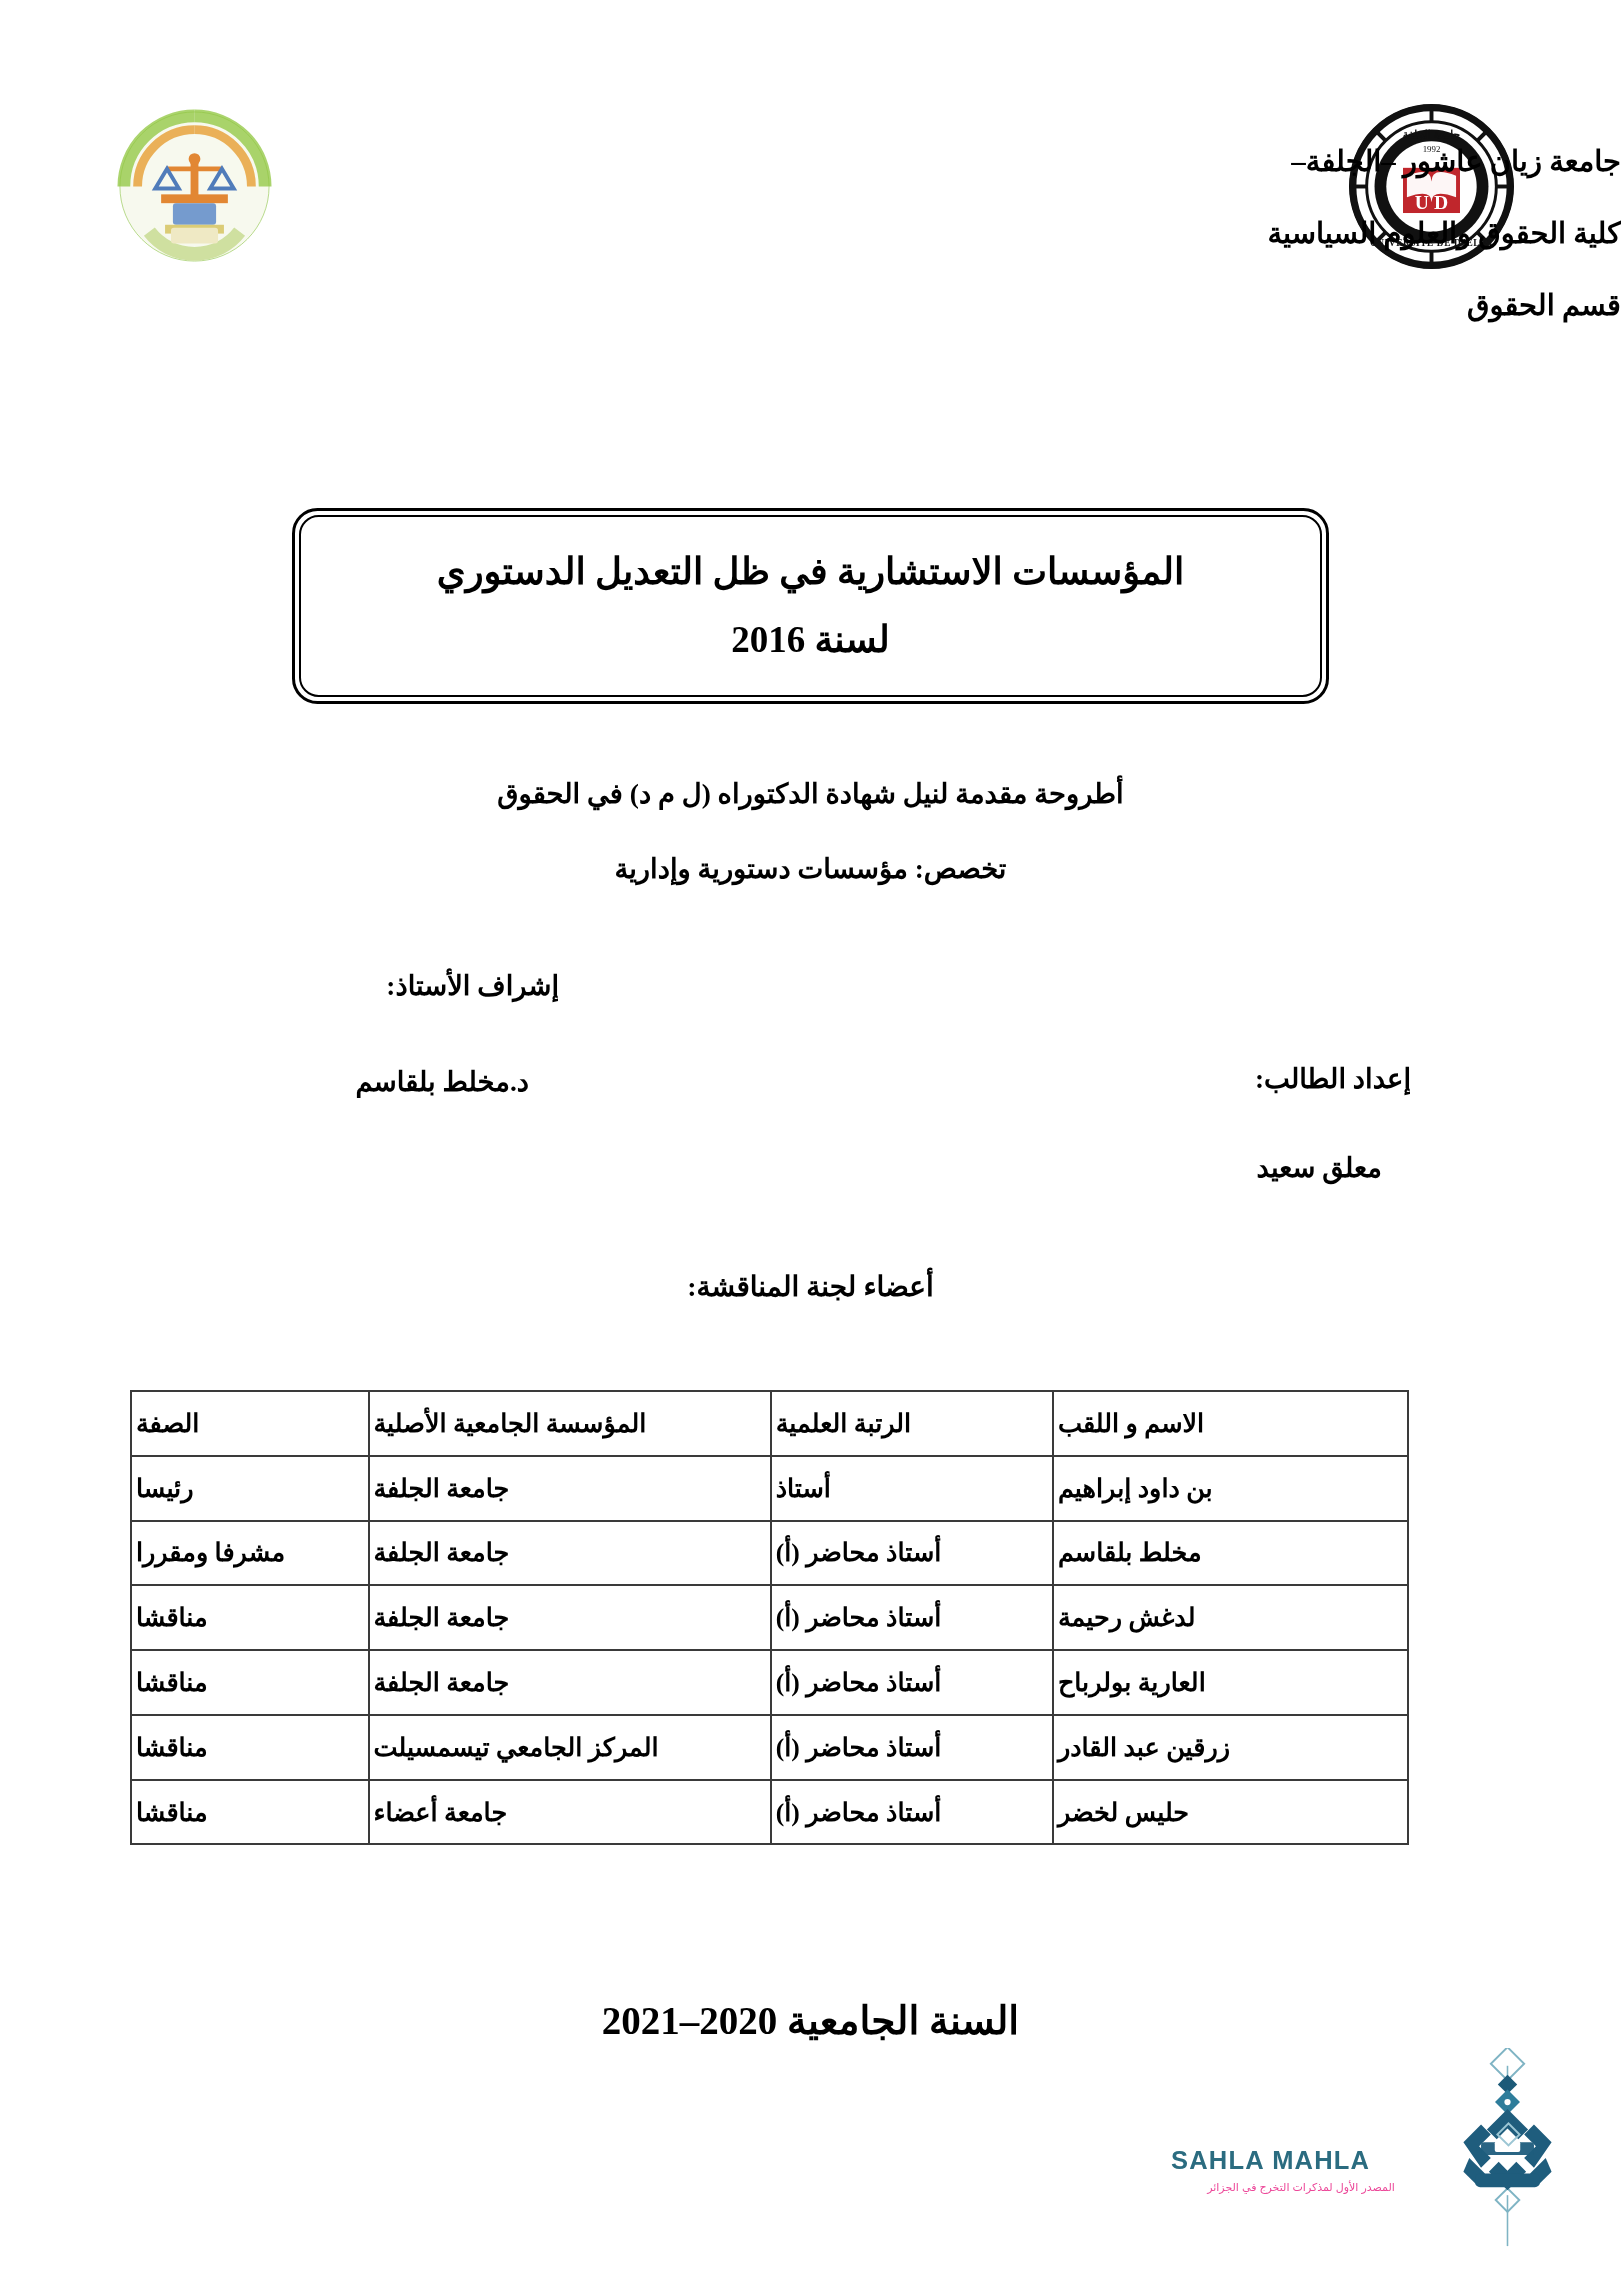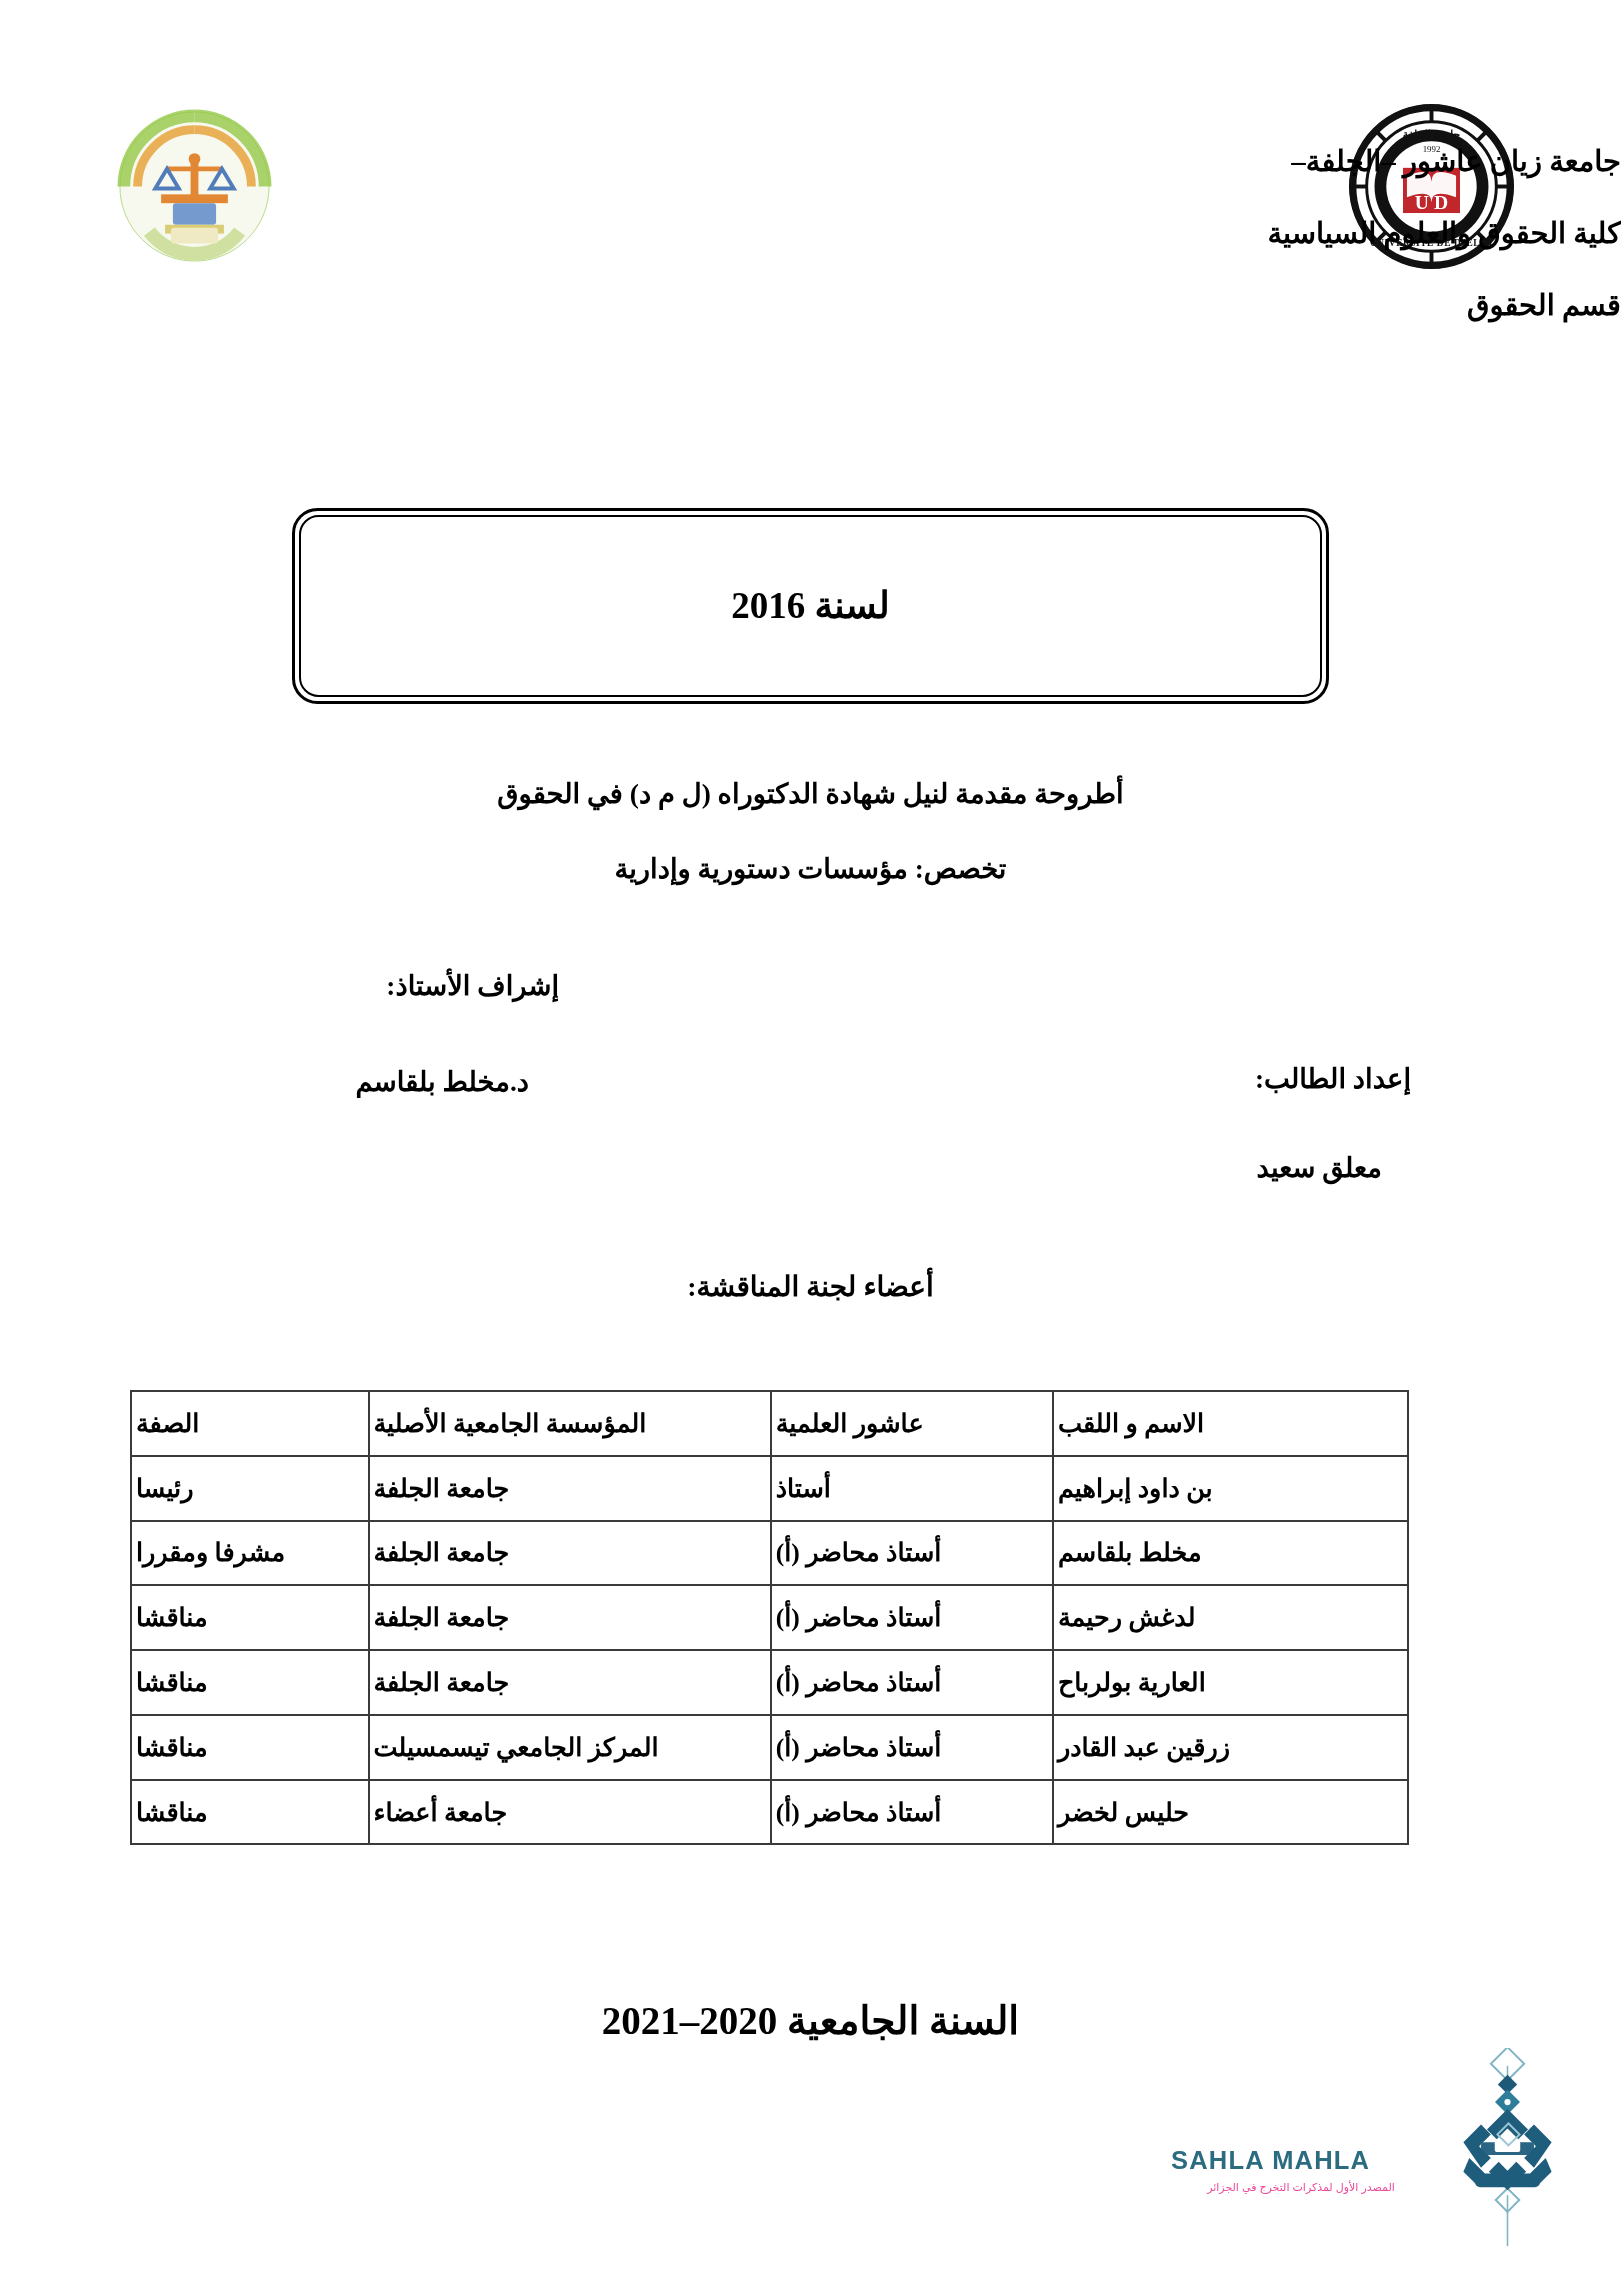--- a/index.html
+++ b/index.html
@@ -317,20 +317,21 @@
     <div class="header-lines">
       <div class="hline">جامعة زيان عاشور –الجلفة–</div>
       <div class="hline">كلية الحقوق والعلوم السياسية</div>
       <div class="hline">قسم الحقوق</div>
     </div>
   </div>
 
   <div class="title-box-wrap">
     <div class="title-box-outer"></div>
     <div class="title-box-inner">
+      <div class="title-line l1">المؤسسات الاستشارية في ظل التعديل الدستوري</div>
       <div class="title-line l2">لسنة 2016</div>
     </div>
   </div>
 
   <div class="subtitle-zone">
     <div class="sline">أطروحة مقدمة لنيل شهادة الدكتوراه (ل م د) في الحقوق</div>
     <div class="sline">تخصص: مؤسسات دستورية وإدارية</div>
   </div>
 
   <div class="supervisor-label">
@@ -346,21 +347,21 @@
   <table class="jury-table">
     <colgroup>
       <col class="c-name">
         <col class="c-rank">
         <col class="c-inst">
         <col class="c-role">
     </colgroup>
     <thead>
       <tr>
         <th>الاسم و اللقب</th>
-        <th>عاشور العلمية</th>
+        <th>الرتبة العلمية</th>
         <th>المؤسسة الجامعية الأصلية</th>
         <th>الصفة</th>
       </tr>
     </thead>
     <tbody>
       <tr>
         <td>بن داود إبراهيم</td>
         <td>أستاذ</td>
         <td>جامعة الجلفة</td>
         <td>رئيسا</td>

